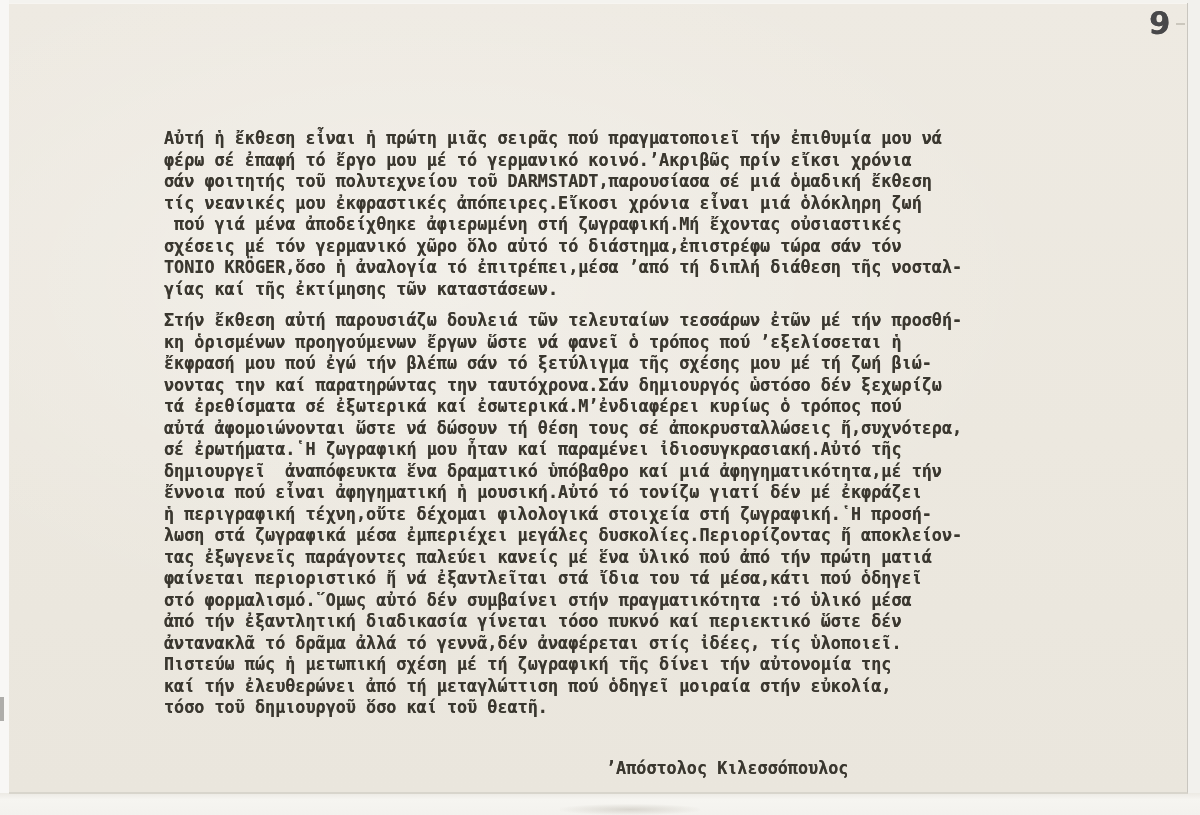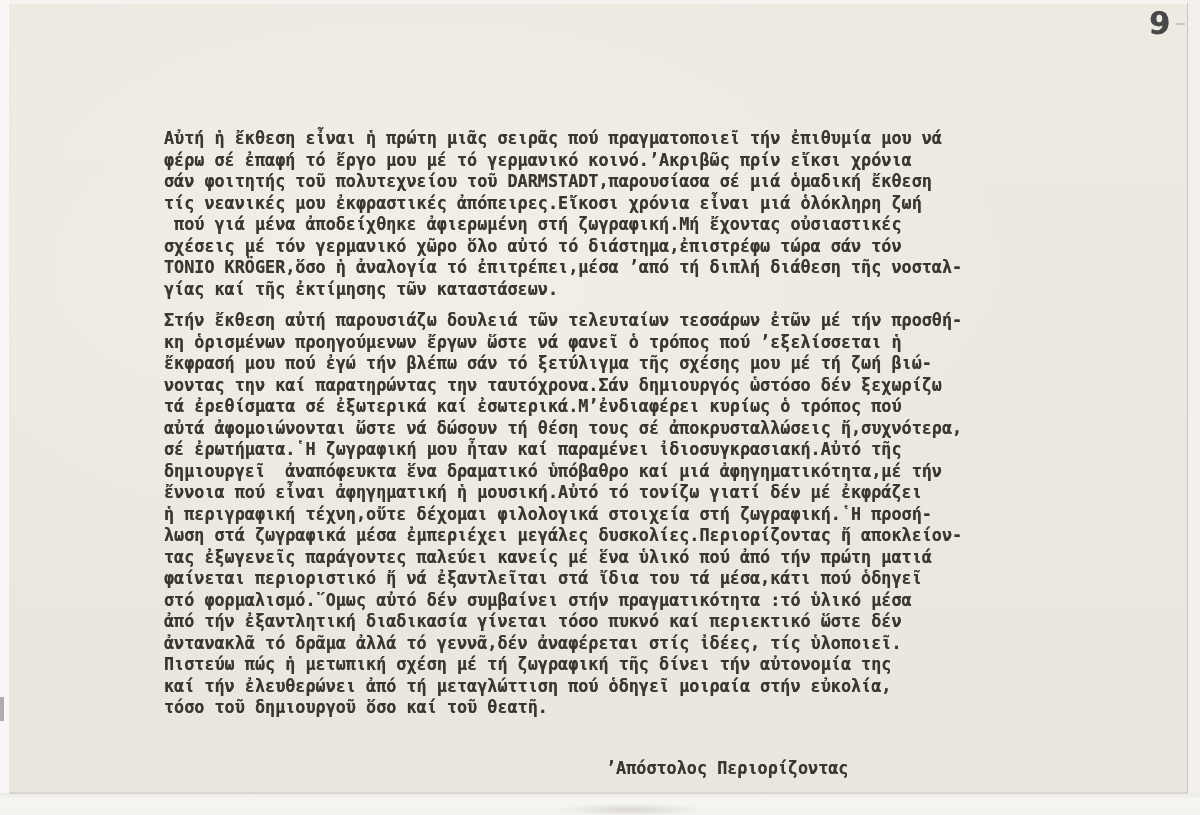--- a/index.html
+++ b/index.html
@@ -120,21 +120,21 @@
 τας ἐξωγενεῖς παράγοντες παλεύει κανείς μέ ἕνα ὑλικό πού ἀπό τήν πρώτη ματιά
 φαίνεται περιοριστικό ἤ νά ἐξαντλεῖται στά ἴδια του τά μέσα,κάτι πού ὁδηγεῖ
 στό φορμαλισμό.῞Ομως αὐτό δέν συμβαίνει στήν πραγματικότητα :τό ὑλικό μέσα
 ἀπό τήν ἐξαντλητική διαδικασία γίνεται τόσο πυκνό καί περιεκτικό ὥστε δέν
 ἀντανακλᾶ τό δρᾶμα ἀλλά τό γεννᾶ,δέν ἀναφέρεται στίς ἰδέες, τίς ὑλοποιεῖ.
 Πιστεύω πώς ἡ μετωπική σχέση μέ τή ζωγραφική τῆς δίνει τήν αὐτονομία της
 καί τήν ἐλευθερώνει ἀπό τή μεταγλώττιση πού ὁδηγεῖ μοιραία στήν εὐκολία,
 τόσο τοῦ δημιουργοῦ ὅσο καί τοῦ θεατῆ.</div>
 
   <div class="typewriter signature-block">
-    <div>’Απόστολος Περιορίζοντας</div>
+    <div>’Απόστολος Κιλεσσόπουλος</div>
     
   </div>
 
   <div class="handwritten-number">9</div>
   <div class="pencil-dash"></div>
 
   <div class="edge-smudge"></div>
   <div class="bottom-shadow-spot"></div>
 
 </div>

